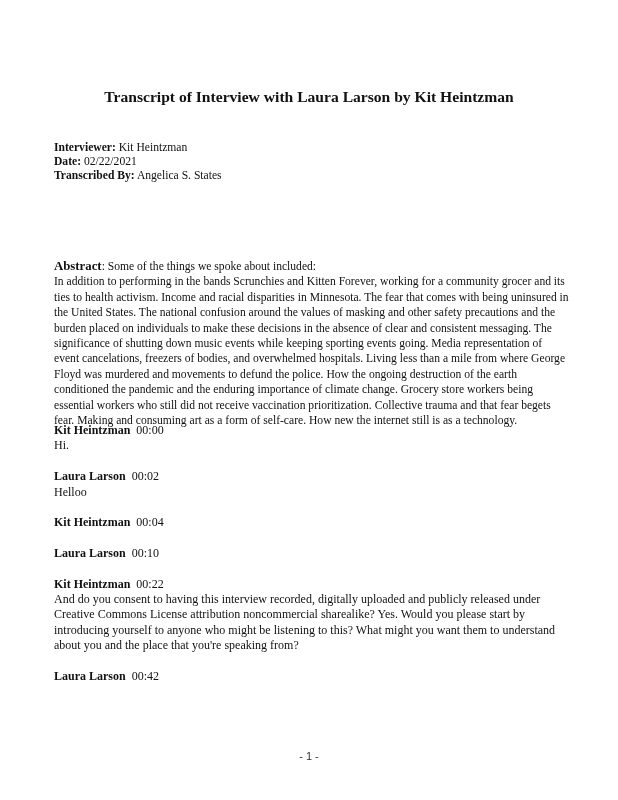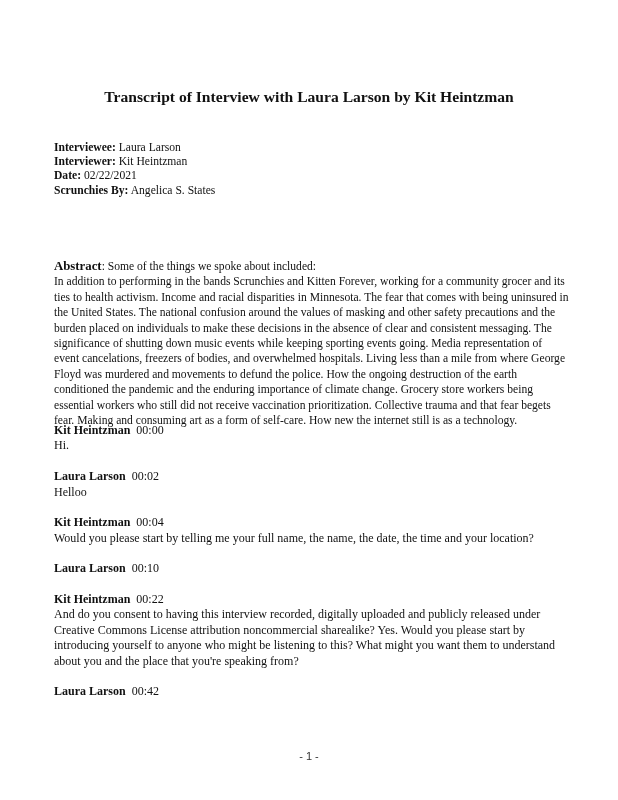--- a/index.html
+++ b/index.html
@@ -16,43 +16,41 @@
     .speaker b { font-weight: bold; }
     .footer { position: absolute; top: 750px; left: 0; width: 618px; text-align: center; font-family: "Liberation Sans", sans-serif; font-size: 11px; color: #333; }
   </style>
 </head>
 <body>
 
 <div class="page">
   <div class="title">Transcript of Interview with Laura Larson by Kit Heintzman</div>
 
   <div class="meta">
-    <div class="row"><b>Interviewee:</b> <span>Laura Larson</span></div>
     <div class="row"><b>Interviewer:</b> <span> Kit Heintzman</span></div>
     <div class="row"><b>Date:</b> <span> 02/22/2021</span></div>
-    <div class="row"><b>Scrunchies By:</b> <span>Angelica S. States</span></div>
+    <div class="row"><b>Transcribed By:</b> <span>Angelica S. States</span></div>
   </div>
 
   <div class="abstract">
     <div class="lead"><b>Abstract</b><span>: Some of the things we spoke about included:</span></div>
     <div>In addition to performing in the bands Scrunchies and Kitten Forever, working for a community grocer and its ties to health activism. Income and racial disparities in Minnesota. The fear that comes with being uninsured in the United States. The national confusion around the values of masking and other safety precautions and the burden placed on individuals to make these decisions in the absence of clear and consistent messaging. The significance of shutting down music events while keeping sporting events going. Media representation of event cancelations, freezers of bodies, and overwhelmed hospitals. Living less than a mile from where George Floyd was murdered and movements to defund the police. How the ongoing destruction of the earth conditioned the pandemic and the enduring importance of climate change. Grocery store workers being essential workers who still did not receive vaccination prioritization. Collective trauma and that fear begets fear. Making and consuming art as a form of self-care. How new the internet still is as a technology.</div>
   </div>
 
   <div class="transcript">
     <div class="turn">
       <div class="speaker"><b>Kit Heintzman</b>&nbsp; <span>00:00</span></div>
       <div>Hi.</div>
     </div>
     <div class="turn">
       <div class="speaker"><b>Laura Larson</b>&nbsp; <span>00:02</span></div>
       <div>Helloo</div>
     </div>
     <div class="turn">
       <div class="speaker"><b>Kit Heintzman</b>&nbsp; <span>00:04</span></div>
-      <div>Would you please start by telling me your full name, the name, the date, the time and your location?</div>
     </div>
     <div class="turn">
       <div class="speaker"><b>Laura Larson</b>&nbsp; <span>00:10</span></div>
     </div>
     <div class="turn">
       <div class="speaker"><b>Kit Heintzman</b>&nbsp; <span>00:22</span></div>
       <div>And do you consent to having this interview recorded, digitally uploaded and publicly released under Creative Commons License attribution noncommercial sharealike? Yes. Would you please start by introducing yourself to anyone who might be listening to this? What might you want them to understand about you and the place that you're speaking from?</div>
     </div>
     <div class="turn">
       <div class="speaker"><b>Laura Larson</b>&nbsp; <span>00:42</span></div>

